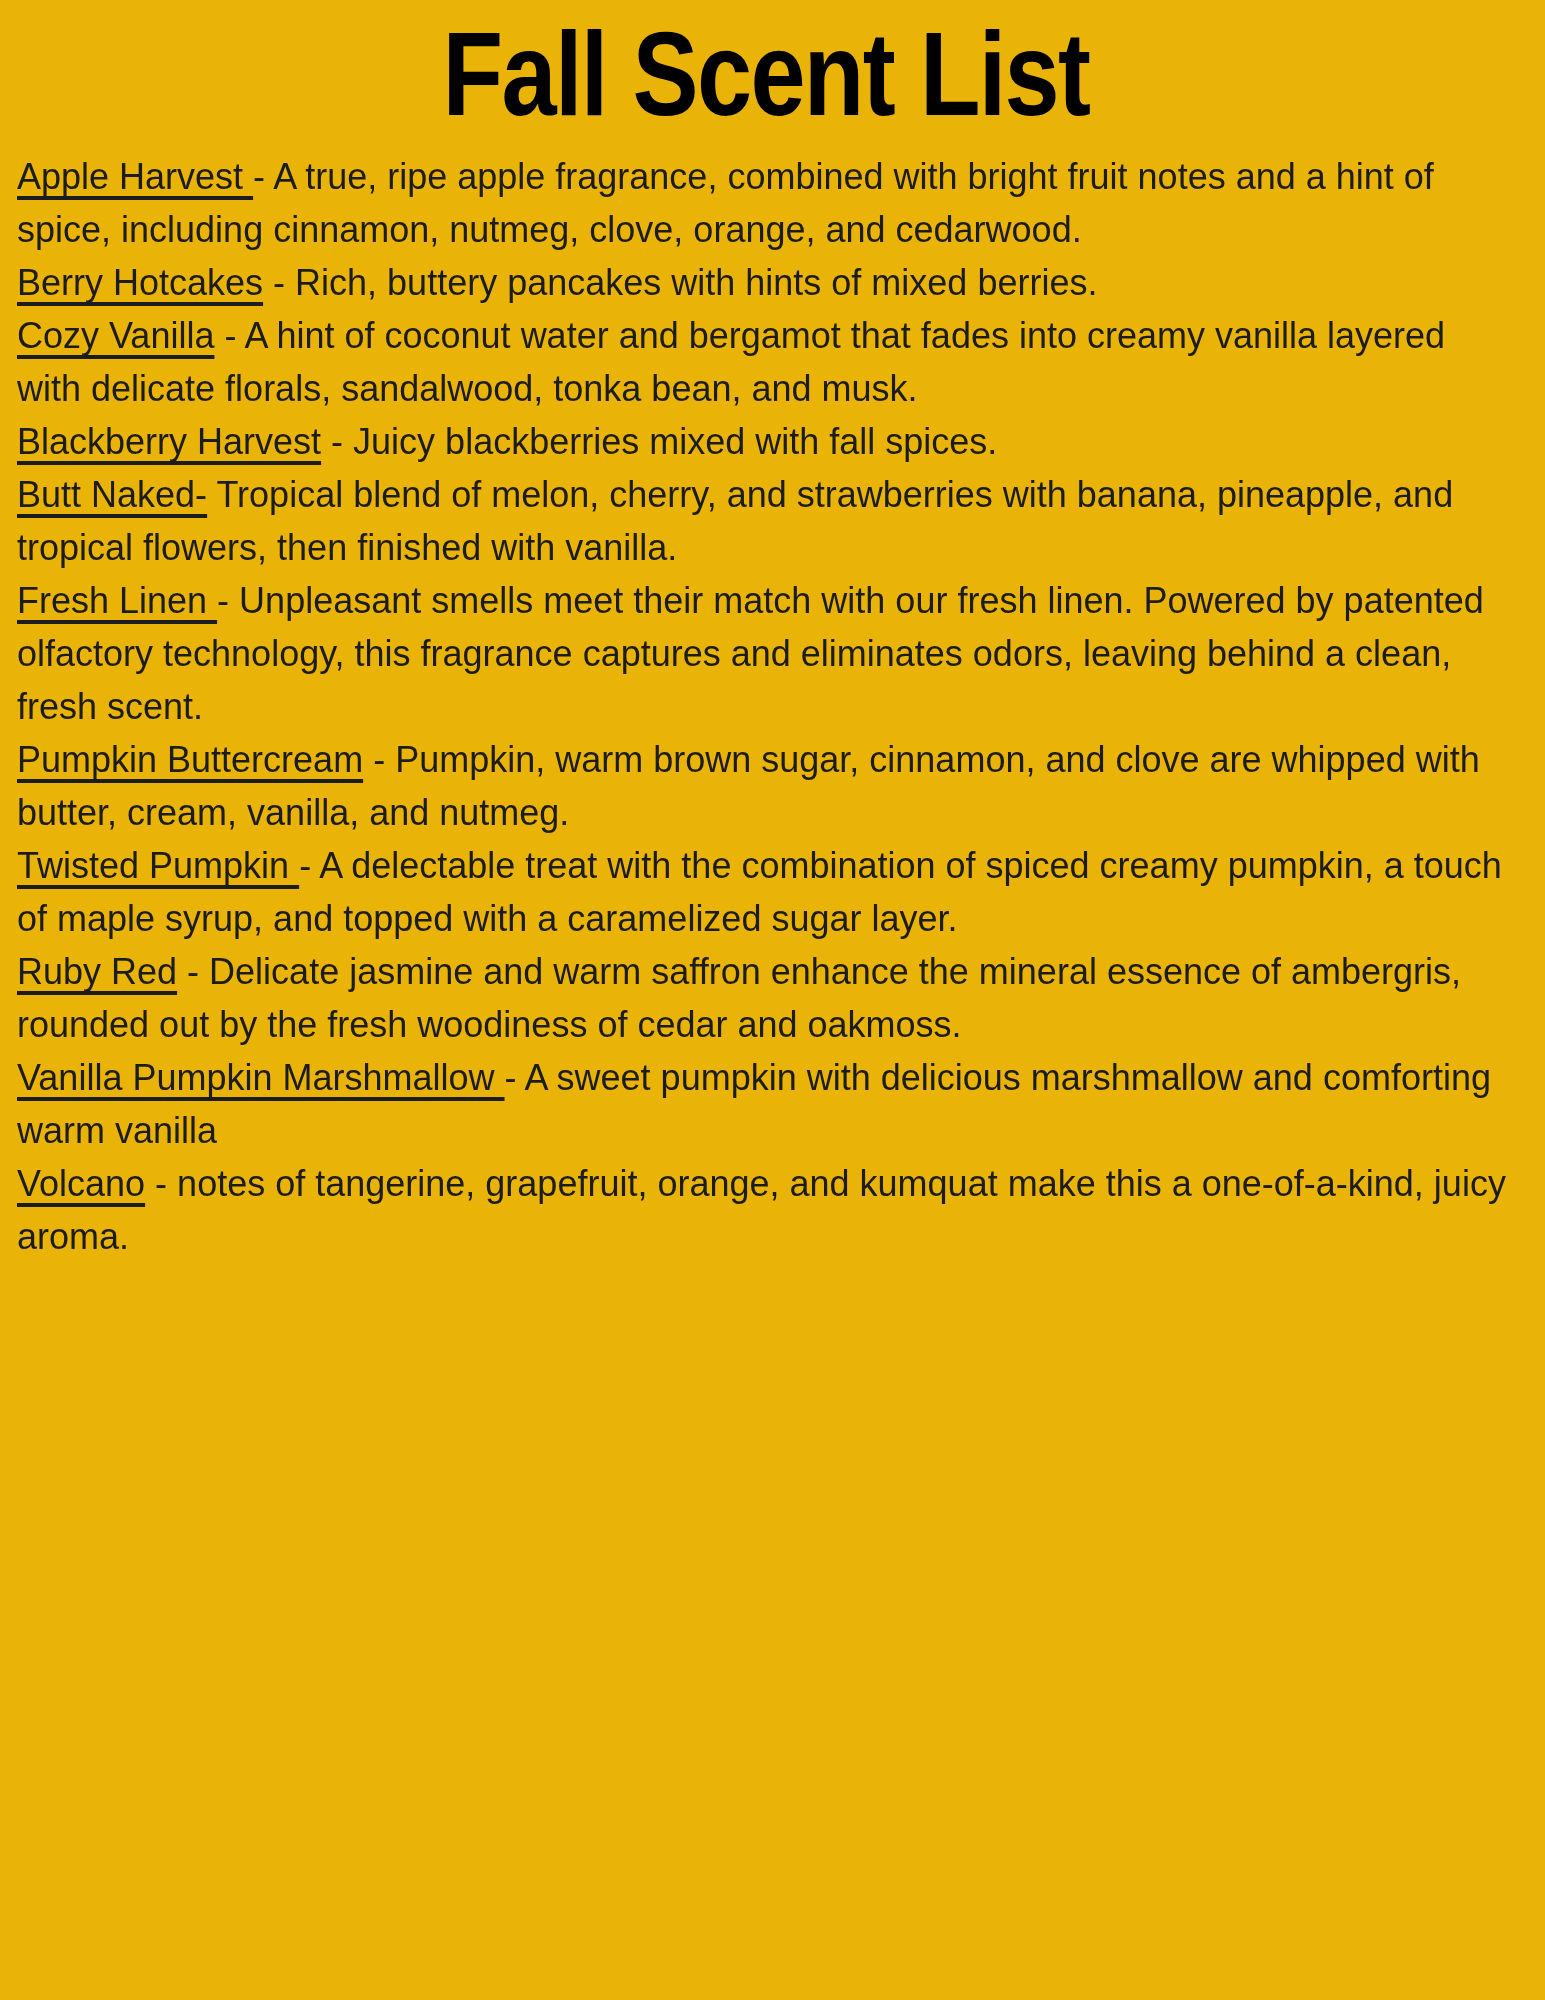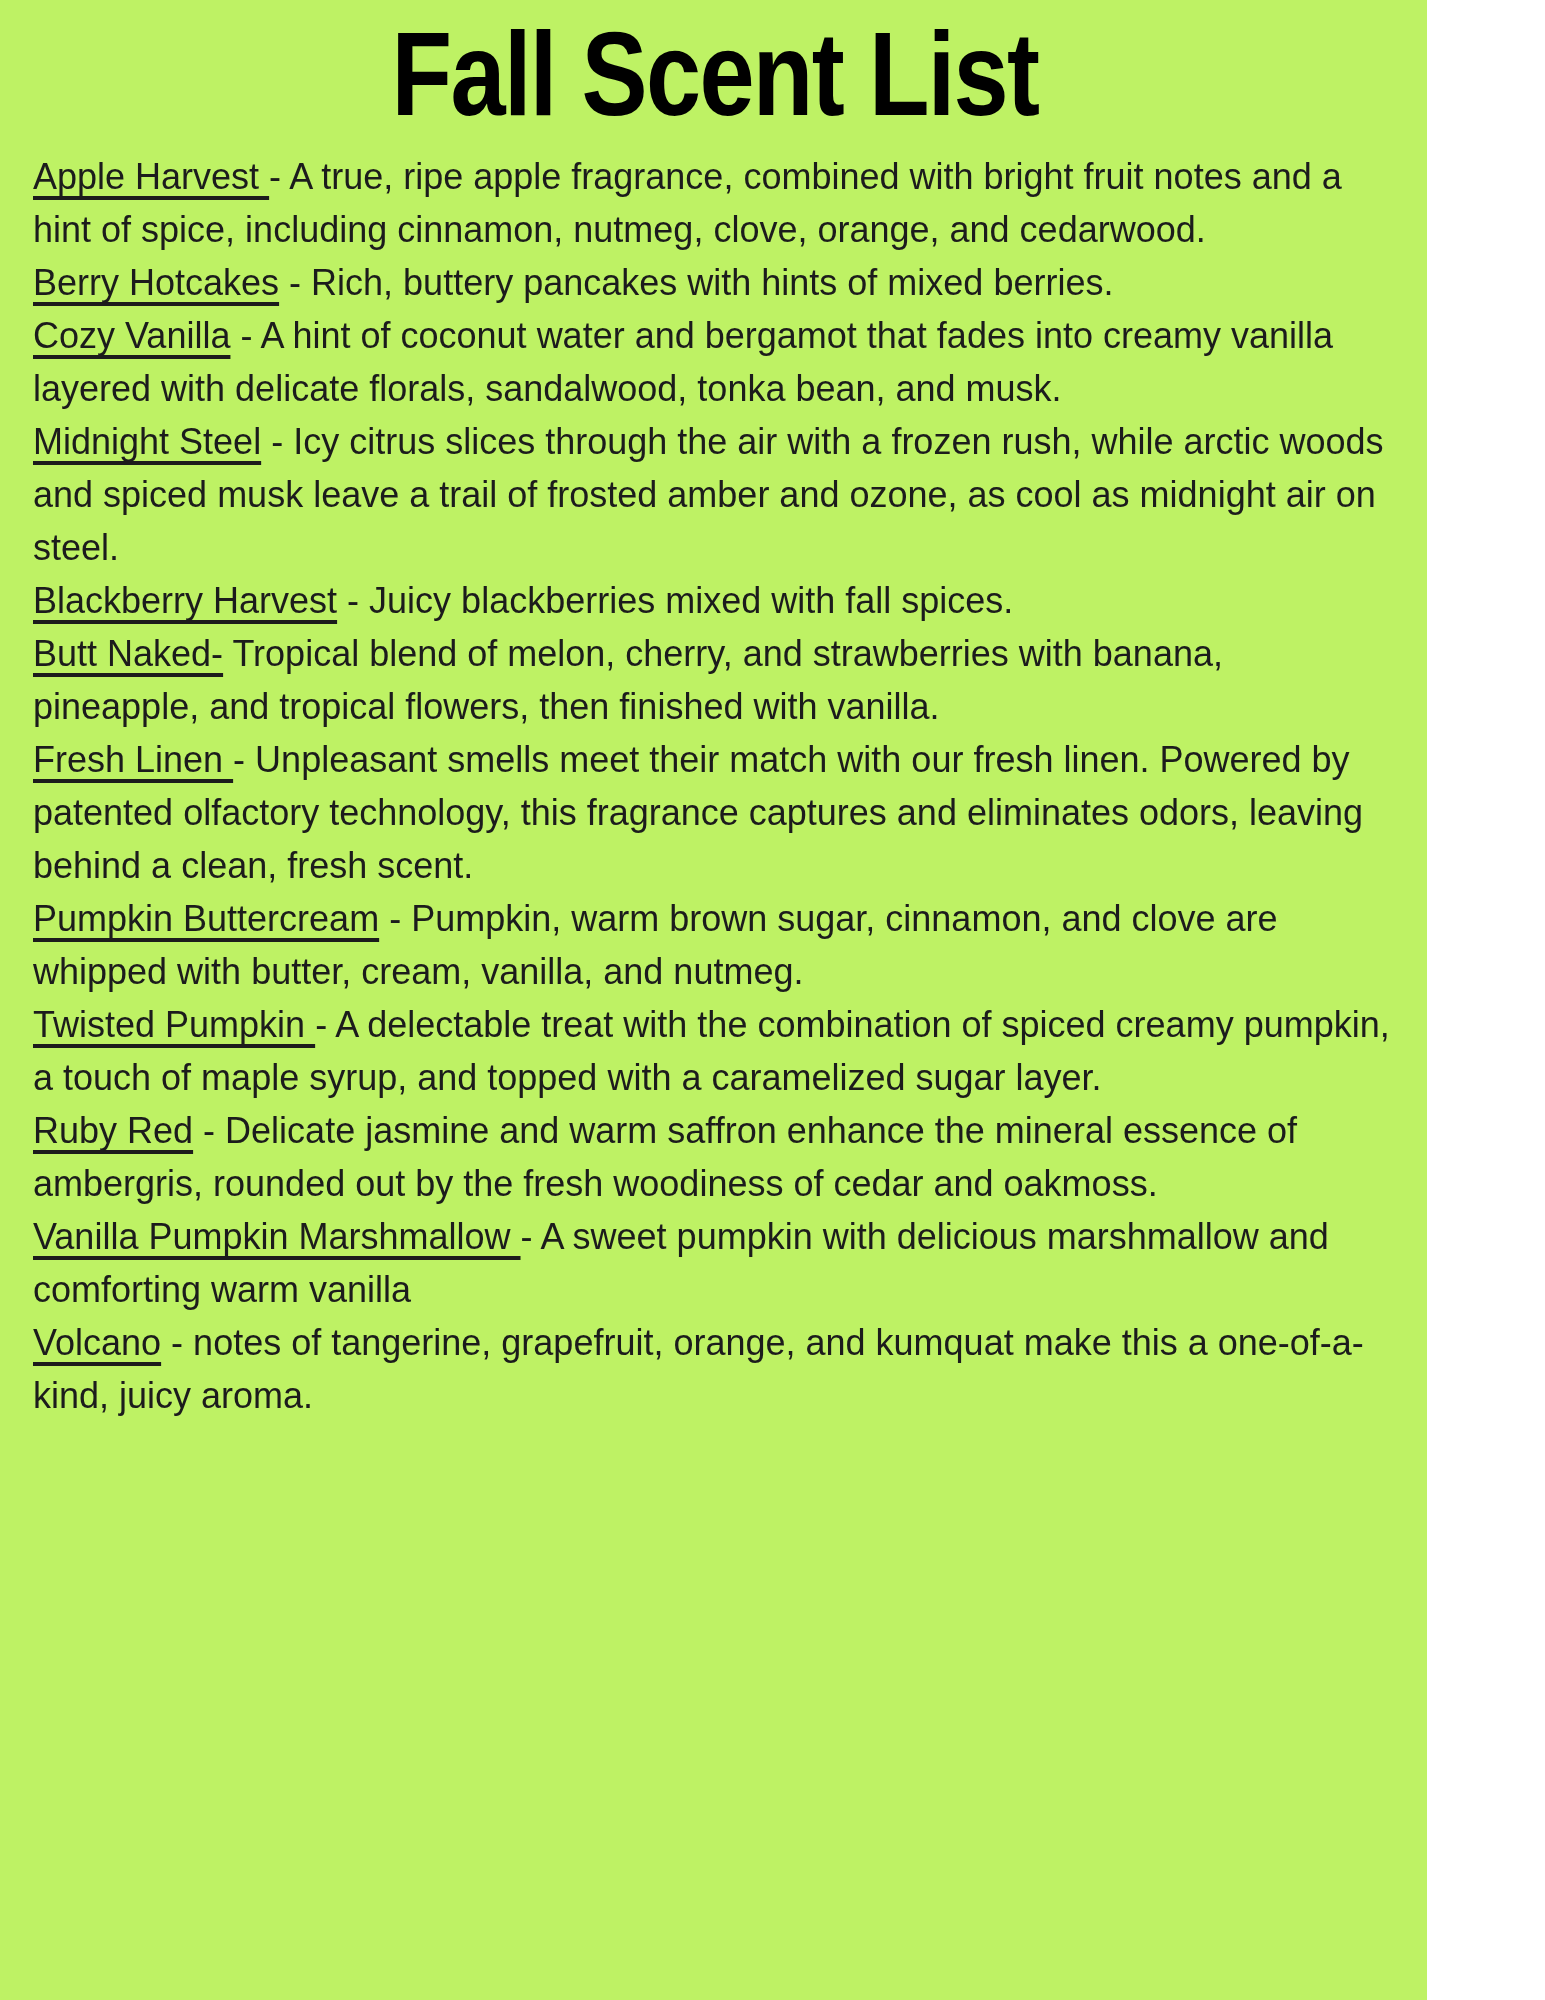--- a/index.html
+++ b/index.html
@@ -8,24 +8,24 @@
   }
   body {
     width: 1545px;
     height: 2000px;
     background: #ffffff;
     overflow: hidden;
     font-family: "Liberation Sans", "DejaVu Sans", sans-serif;
   }
   .page {
     box-sizing: border-box;
-    width: 1427px;
+    width: 1545px;
     height: 2000px;
-    padding: 14px 30px 0 33px;
-    background: #bef264;
+    padding: 14px 30px 0 17px;
+    background: #eab308;
   }
   .title {
     margin: 0;
     text-align: center;
     font-size: 118px;
     line-height: 1.02;
     font-weight: bold;
     letter-spacing: -2px;
     color: #000000;
     transform: scaleX(0.84);
@@ -58,21 +58,20 @@
 
   <div class="scent-list">
 
       <p class="scent-entry"><span class="scent-name">Apple Harvest </span><span class="scent-sep">- </span><span class="scent-desc">A true, ripe apple fragrance, combined with bright fruit notes and a hint of spice, including cinnamon, nutmeg, clove, orange, and cedarwood.</span></p>
 
 
       <p class="scent-entry"><span class="scent-name">Berry Hotcakes</span><span class="scent-sep"> - </span><span class="scent-desc">Rich, buttery pancakes with hints of mixed berries.</span></p>
 
       <p class="scent-entry"><span class="scent-name">Cozy Vanilla</span><span class="scent-sep"> - </span><span class="scent-desc">A hint of coconut water and bergamot that fades into creamy vanilla layered with delicate florals, sandalwood, tonka bean, and musk.</span></p>
 
-      <p class="scent-entry"><span class="scent-name">Midnight Steel</span><span class="scent-sep"> - </span><span class="scent-desc">Icy citrus slices through the air with a frozen rush, while arctic woods and spiced musk leave a trail of frosted amber and ozone, as cool as midnight air on steel.</span></p>
 
       <p class="scent-entry"><span class="scent-name">Blackberry Harvest</span><span class="scent-sep"> - </span><span class="scent-desc">Juicy blackberries mixed with fall spices.</span></p>
 
       <p class="scent-entry"><span class="scent-name">Butt Naked-</span><span class="scent-sep"> </span><span class="scent-desc">Tropical blend of melon, cherry, and strawberries with banana, pineapple, and tropical flowers, then finished with vanilla.</span></p>
 
 
       <p class="scent-entry"><span class="scent-name">Fresh Linen </span><span class="scent-sep">- </span><span class="scent-desc">Unpleasant smells meet their match with our fresh linen. Powered by patented olfactory technology, this fragrance captures and eliminates odors, leaving behind a clean, fresh scent.</span></p>
 
 
       <p class="scent-entry"><span class="scent-name">Pumpkin Buttercream</span><span class="scent-sep"> - </span><span class="scent-desc">Pumpkin, warm brown sugar, cinnamon, and clove are whipped with butter, cream, vanilla, and nutmeg.</span></p>

